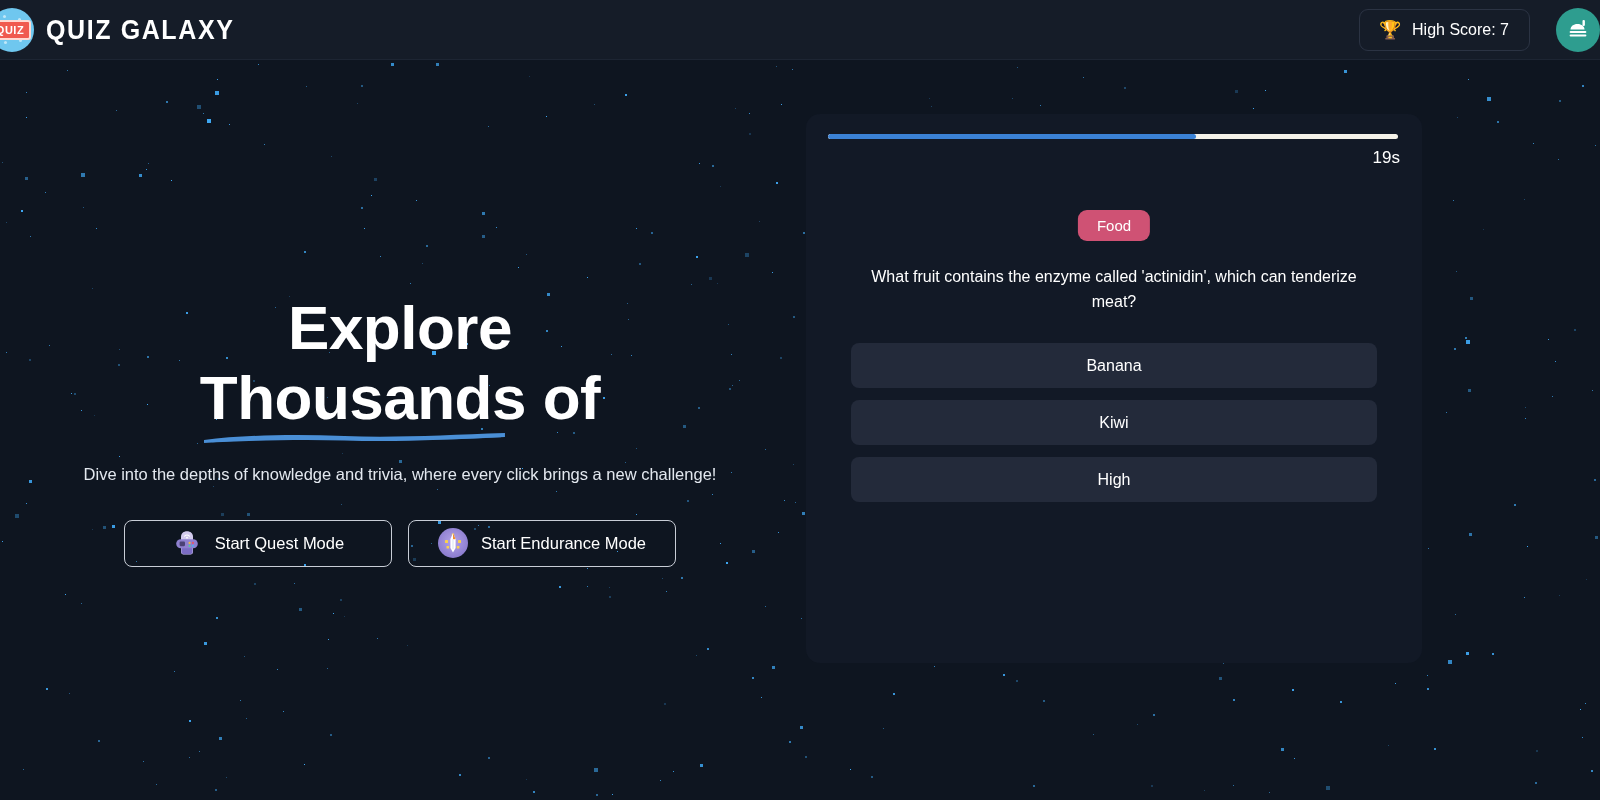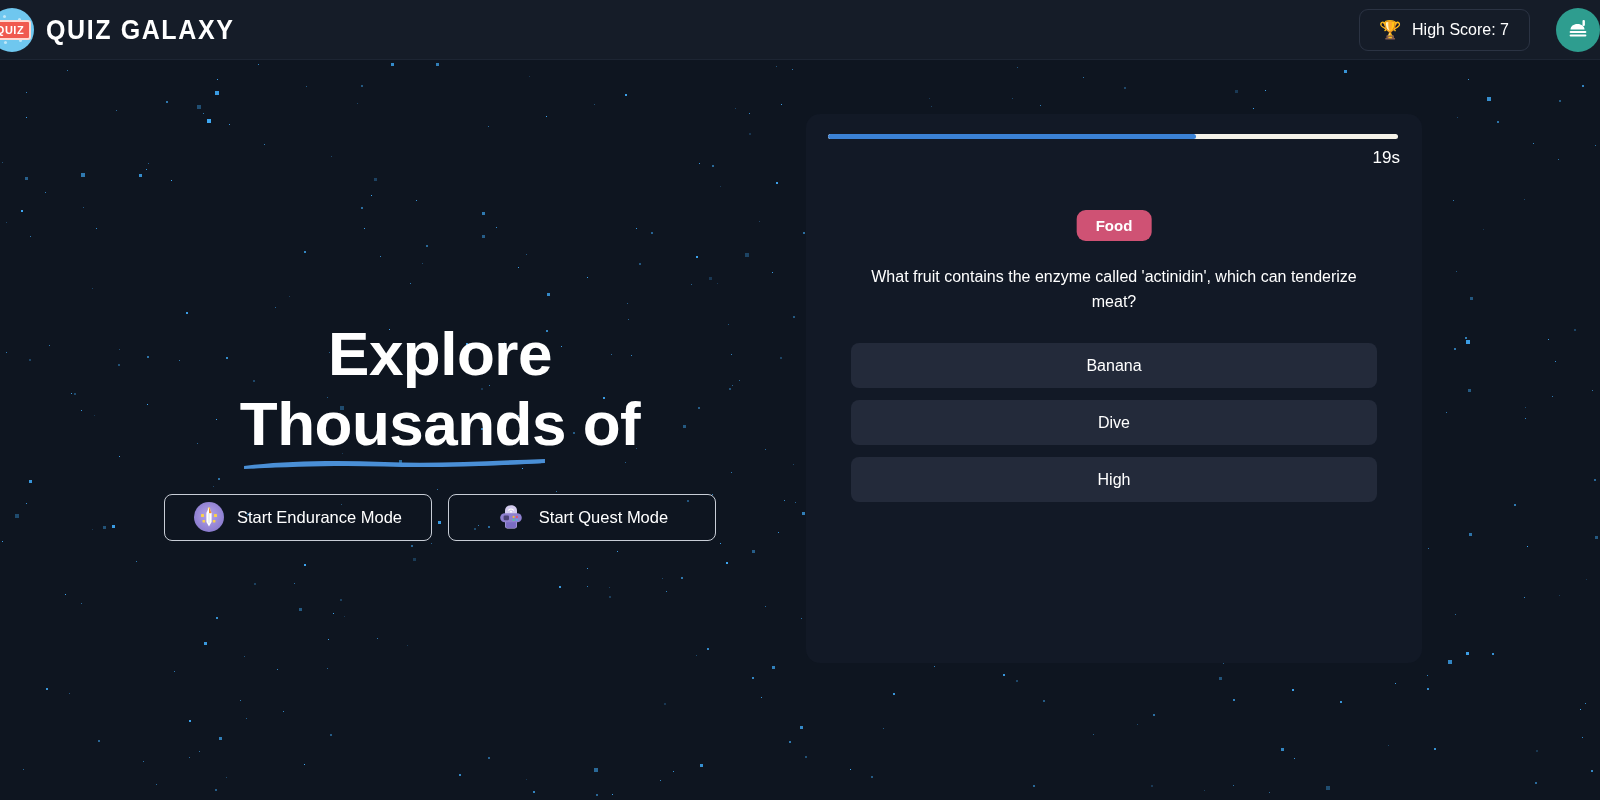--- a/index.html
+++ b/index.html
@@ -128,21 +128,20 @@
     position: absolute;
     left: 0;
     top: 60px;
     width: 800px;
     height: 740px;
     display: flex;
     flex-direction: column;
     align-items: center;
     justify-content: center;
     z-index: 5;
-    margin-left: 40px;
   }
 
   .hero-title {
     font-size: 62px;
     line-height: 1.12;
     font-weight: bold;
     text-align: center;
     max-width: 620px;
     letter-spacing: -0.5px;
     position: relative;
@@ -241,21 +240,20 @@
   .category-badge {
     position: absolute;
     left: 50%;
     transform: translateX(-50%);
     top: 96px;
     background: #cf5274;
     color: #ffffff;
     font-size: 15px;
     border-radius: 9px;
     padding: 7px 19px;
-    font-weight: bold;
   }
 
   .question {
     position: absolute;
     left: 50%;
     transform: translateX(-50%);
     top: 150px;
     width: 500px;
     text-align: center;
     font-size: 16px;
@@ -754,73 +752,74 @@
 
 <section class="hero">
 
   <h1 class="hero-title">
     <span>Explore </span><span class="underline-wrap"><span>Thousands of</span><svg class="brush" viewBox="0 0 300 14" preserveAspectRatio="none">
           <path d="M2 9 C40 4, 90 3, 140 5 C190 7, 240 4, 298 2 L298 6 C240 9, 190 11, 140 9.5 C90 8, 40 10, 2 12 Z" fill="#4a8fd6"></path>
           <path d="M10 10.5 C60 7.5, 120 7, 180 8 C230 8.8, 265 7, 294 5.5" stroke="#4a8fd6" stroke-width="1.6" fill="none" opacity="0.8"></path>
         </svg></span><br>
   </h1>
 
+  <p class="hero-sub">Dive into the depths of knowledge and trivia, where every click brings a new challenge!</p>
 
   <div class="hero-actions">
+
+    <button class="mode-btn">
+      <span class="mode-icon quest">
+        <svg width="30" height="30" viewBox="0 0 30 30">
+          <path d="M9 8.5 C9 5.4, 11.6 3.2, 15 3.2 C18.4 3.2, 21 5.4, 21 8.5 L21 24 C21 25.4, 19.9 26.4, 18.6 26.4 L11.4 26.4 C10.1 26.4, 9 25.4, 9 24 Z" fill="#d3cbee"></path>
+          <path d="M9.4 13.5 L20.6 13.5 L20.6 24 C20.6 25.3, 19.6 26.2, 18.4 26.2 L11.6 26.2 C10.4 26.2, 9.4 25.3, 9.4 24 Z" fill="#7b6cc4"></path>
+          <rect x="4.2" y="11.2" width="21.6" height="9" rx="4.5" fill="#8f81d0"></rect>
+          <rect x="7.6" y="13.6" width="5.4" height="4.6" rx="1.1" fill="#4b4275"></rect>
+          <circle cx="17.6" cy="14.9" r="1.15" fill="#f2b93c"></circle>
+          <circle cx="20.9" cy="14.9" r="1.15" fill="#e2566f"></circle>
+          <circle cx="17.6" cy="17.9" r="1.15" fill="#52c8a0"></circle>
+          <circle cx="20.9" cy="17.9" r="1.15" fill="#5aa9e8"></circle>
+          <path d="M12.6 8.2 a3.4 3.4 0 0 1 4.8 0" stroke="#ffffff" stroke-width="1.1" fill="none" stroke-linecap="round"></path>
+          <circle cx="15" cy="9.7" r="0.9" fill="#ffffff"></circle>
+        </svg>
+      </span>
+      <span>Start Quest Mode</span>
+    </button>
 
     <button class="mode-btn">
       <span class="mode-icon endurance">
         <svg width="26" height="26" viewBox="0 0 26 26">
           <g fill="#fbd24b">
             <rect x="5" y="10" width="3" height="3" rx="0.6"></rect>
             <rect x="18" y="10" width="3" height="3" rx="0.6"></rect>
             <rect x="6.5" y="16" width="2.6" height="2.6" rx="0.6"></rect>
             <rect x="16.8" y="16" width="2.6" height="2.6" rx="0.6"></rect>
             <rect x="11.8" y="3.5" width="2.4" height="3" rx="0.6"></rect>
           </g>
           <path d="M13 3.2 L15.6 9 L15.6 18 L13 22.5 L10.4 18 L10.4 9 Z" fill="#ffffff"></path>
           <path d="M13 3.2 L15.6 9 L13 9.6 Z" fill="#f08c2e"></path>
           <rect x="12.2" y="9" width="1.6" height="10" fill="#e8edf5"></rect>
         </svg>
       </span>
       <span>Start Endurance Mode</span>
     </button>
 
-    <button class="mode-btn">
-      <span class="mode-icon quest">
-        <svg width="30" height="30" viewBox="0 0 30 30">
-          <path d="M9 8.5 C9 5.4, 11.6 3.2, 15 3.2 C18.4 3.2, 21 5.4, 21 8.5 L21 24 C21 25.4, 19.9 26.4, 18.6 26.4 L11.4 26.4 C10.1 26.4, 9 25.4, 9 24 Z" fill="#d3cbee"></path>
-          <path d="M9.4 13.5 L20.6 13.5 L20.6 24 C20.6 25.3, 19.6 26.2, 18.4 26.2 L11.6 26.2 C10.4 26.2, 9.4 25.3, 9.4 24 Z" fill="#7b6cc4"></path>
-          <rect x="4.2" y="11.2" width="21.6" height="9" rx="4.5" fill="#8f81d0"></rect>
-          <rect x="7.6" y="13.6" width="5.4" height="4.6" rx="1.1" fill="#4b4275"></rect>
-          <circle cx="17.6" cy="14.9" r="1.15" fill="#f2b93c"></circle>
-          <circle cx="20.9" cy="14.9" r="1.15" fill="#e2566f"></circle>
-          <circle cx="17.6" cy="17.9" r="1.15" fill="#52c8a0"></circle>
-          <circle cx="20.9" cy="17.9" r="1.15" fill="#5aa9e8"></circle>
-          <path d="M12.6 8.2 a3.4 3.4 0 0 1 4.8 0" stroke="#ffffff" stroke-width="1.1" fill="none" stroke-linecap="round"></path>
-          <circle cx="15" cy="9.7" r="0.9" fill="#ffffff"></circle>
-        </svg>
-      </span>
-      <span>Start Quest Mode</span>
-    </button>
-
   </div>
 </section>
 
 <section class="quiz-card">
 
   <div class="timer">19s</div>
 
   <div class="category-badge">Food</div>
 
   <div class="question">What fruit contains the enzyme called 'actinidin', which can tenderize meat?</div>
 
   <div class="options">
     <button class="option-btn">Banana</button>
-    <button class="option-btn">Dive</button>
+    <button class="option-btn">Kiwi</button>
     <button class="option-btn">High</button>
   </div>
 
 </section>
 
 <div class="progress-track">
   <div class="progress-fill" style="width: 64.5%;"></div>
 </div>
 
 </body></html>

